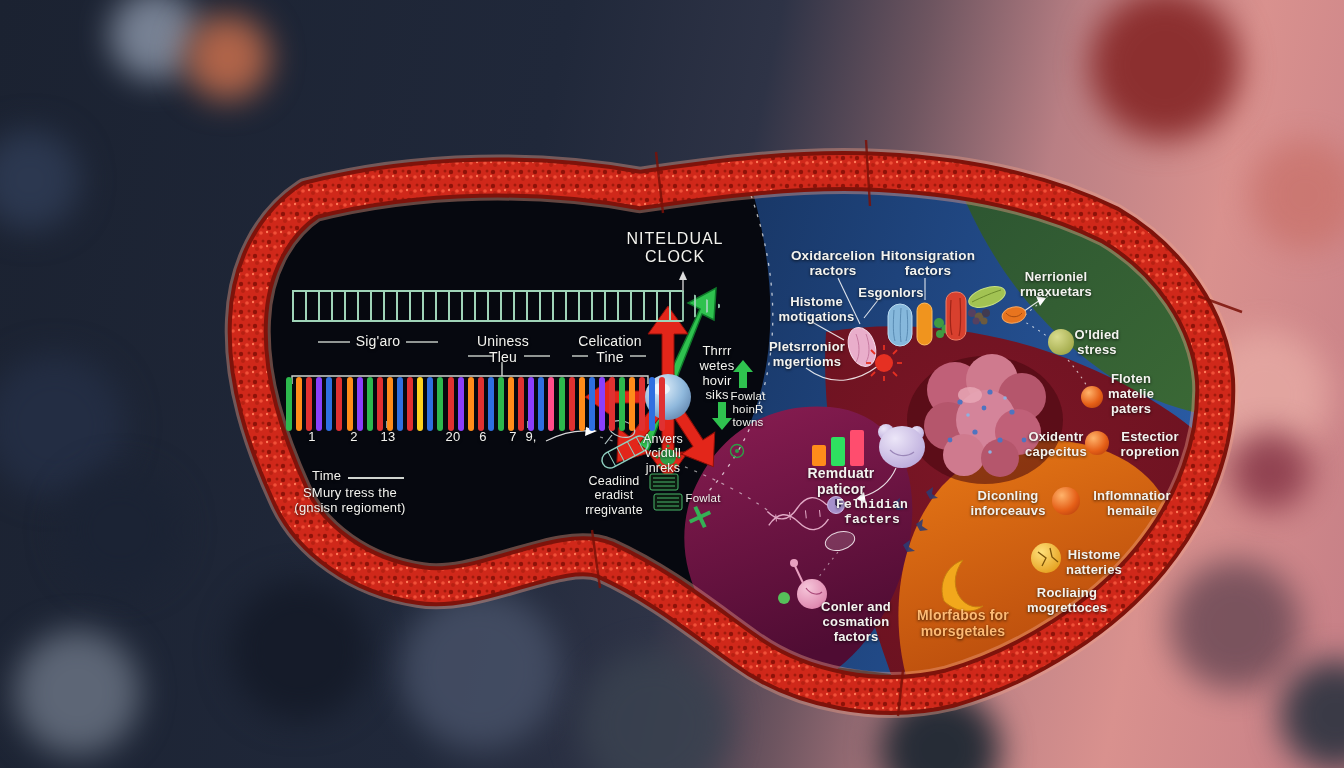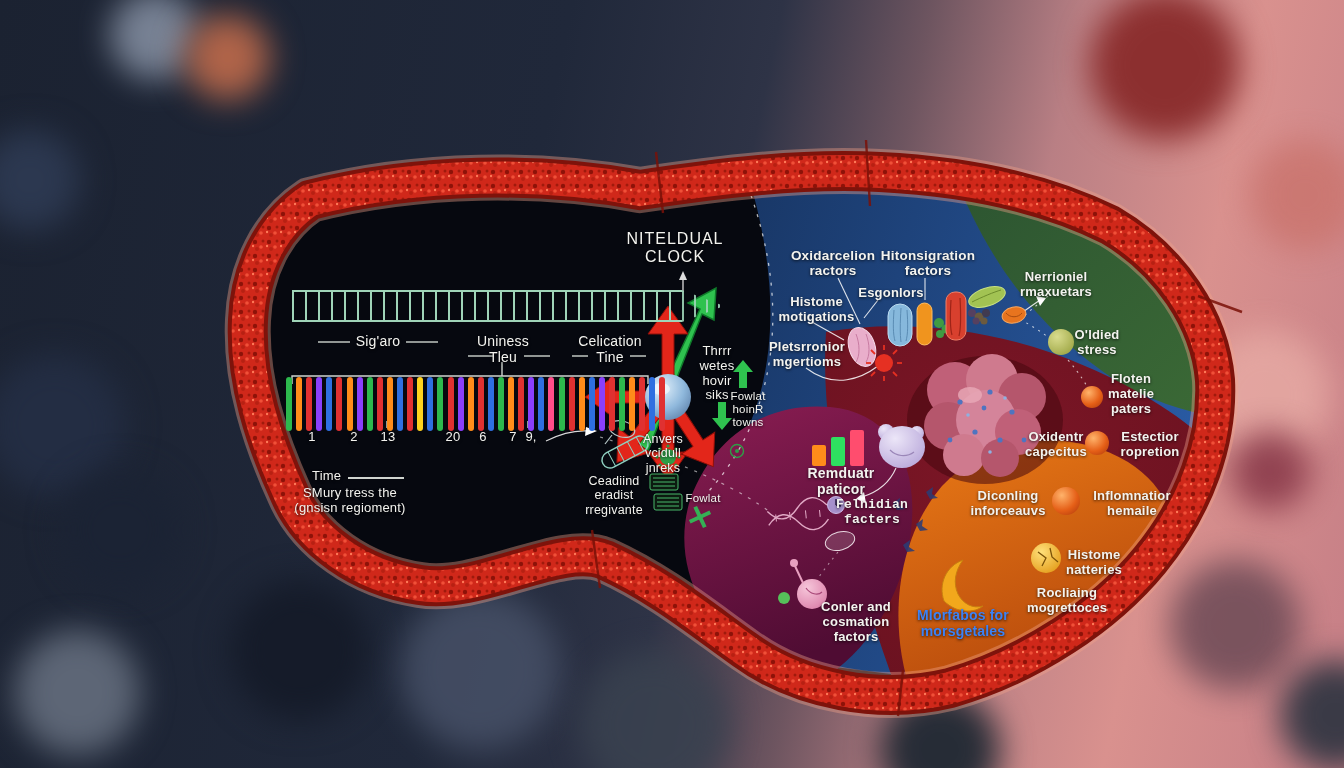--- a/index.html
+++ b/index.html
@@ -27,21 +27,21 @@
             gap:5px;align-items:flex-end;}
   #minibars .bar{width:14px;border-radius:2px;}
   .hline{position:absolute;z-index:3;background:#cfd4cf;height:2px;}
   
   .lbl{position:absolute;z-index:4;color:#f3f3ef;font-size:13px;line-height:1.14;
        text-align:center;white-space:pre-line;letter-spacing:.2px;
        text-shadow:0 1px 3px rgba(0,0,0,.75);transform:translateX(-50%);}
   .b{font-weight:700;}
   .big{font-size:20px;letter-spacing:1.6px;color:#ececea;font-weight:400;}
   .md{font-size:12.5px;} .sm{font-size:11.5px;}
-  .cream{color:#3b82f6;} .lt{transform:none;text-align:left;}
+  .cream{color:#fdba74;} .lt{transform:none;text-align:left;}
 </style>
 </head>
 <body>
 
 <div id="stage">
 
   <div id="bg">
     <div class="bgs" style="left:110px;top:-10px;width:90px;height:90px;background:#8e99ac;opacity:.8"></div>
     <div class="bgs" style="left:-20px;top:130px;width:100px;height:100px;background:#2c3850"></div>
     <div class="bgs" style="left:185px;top:15px;width:85px;height:85px;background:#b06449"></div>

